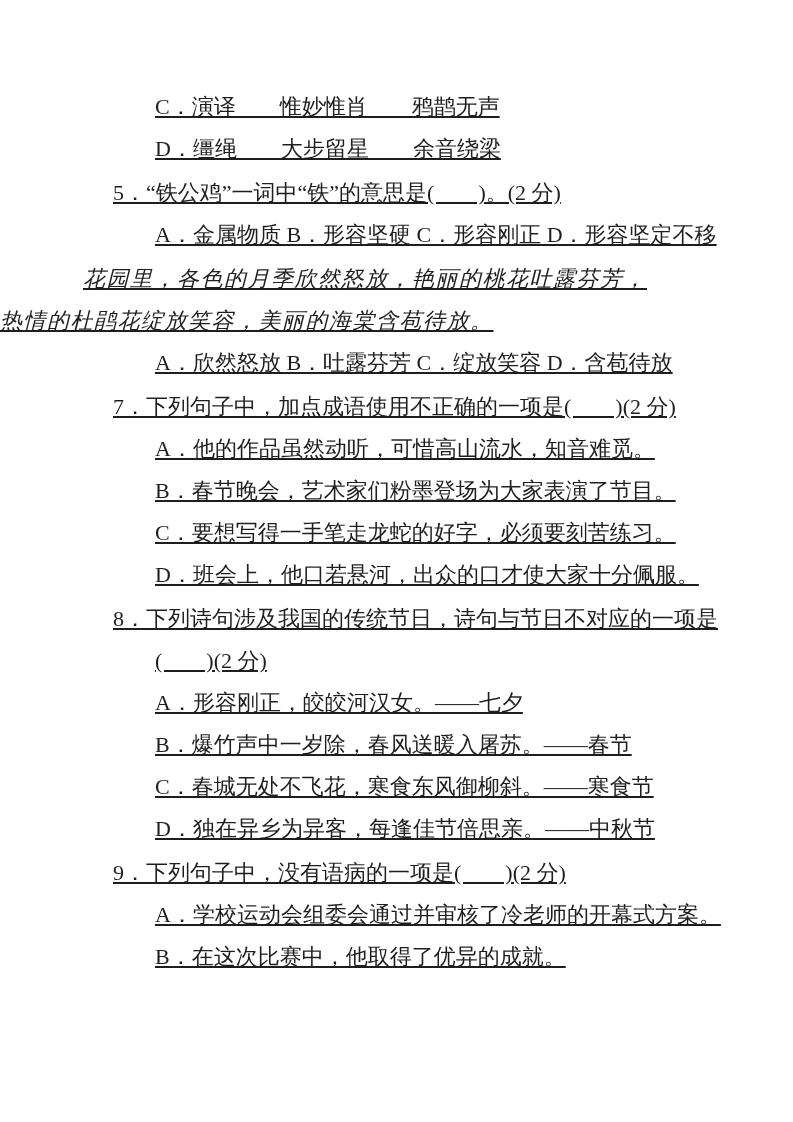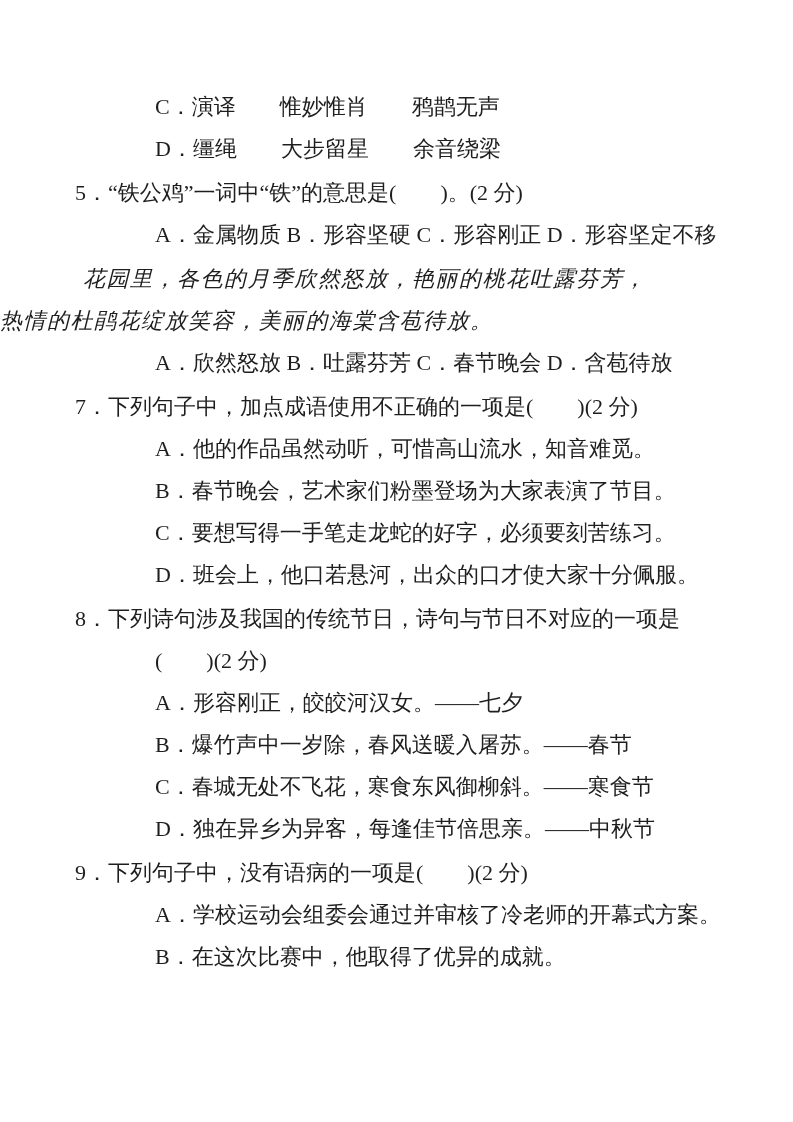--- a/index.html
+++ b/index.html
@@ -14,29 +14,30 @@
     background: #ffffff;
     color: #1e1e1e;
     font-family: "Liberation Serif", "DejaVu Serif", serif;
     overflow: hidden;
   }
   .content {
     position: absolute;
     top: 84px;
     left: 0;
     right: 0;
+    text-decoration: underline;
   }
   .line {
     font-size: 22px;
     line-height: 42px;
     height: 42px;
     white-space: nowrap;
   }
   
-  .q    { padding-left: 75px; }
+  .q    { padding-left: 113px; }
   
   .opt  { padding-left: 155px; }
   
   .para {
     font-style: italic;
     letter-spacing: 1.5px;
   }
   .para-first { padding-left: 83px; }
   .question-block { margin-top: 2px; }
 </style>
@@ -52,21 +53,21 @@
     </div>
 
     <div class="question-block">
       <div class="line q">5．“铁公鸡”一词中“铁”的意思是(　　)。(2 分)</div>
       <div class="line opt">A．金属物质 B．形容坚硬 C．形容刚正 D．形容坚定不移</div>
     </div>
 
     <div class="question-block">
       <div class="line para para-first">花园里，各色的月季欣然怒放，艳丽的桃花吐露芬芳，</div>
       <div class="line para">热情的杜鹃花绽放笑容，美丽的海棠含苞待放。</div>
-      <div class="line opt">A．欣然怒放 B．吐露芬芳 C．春节晚会 D．含苞待放</div>
+      <div class="line opt">A．欣然怒放 B．吐露芬芳 C．绽放笑容 D．含苞待放</div>
     </div>
 
     <div class="question-block">
       <div class="line q">7．下列句子中，加点成语使用不正确的一项是(　　)(2 分)</div>
       <div class="line opt">A．他的作品虽然动听，可惜高山流水，知音难觅。</div>
       <div class="line opt">B．春节晚会，艺术家们粉墨登场为大家表演了节目。</div>
       <div class="line opt">C．要想写得一手笔走龙蛇的好字，必须要刻苦练习。</div>
       <div class="line opt">D．班会上，他口若悬河，出众的口才使大家十分佩服。</div>
     </div>
 

